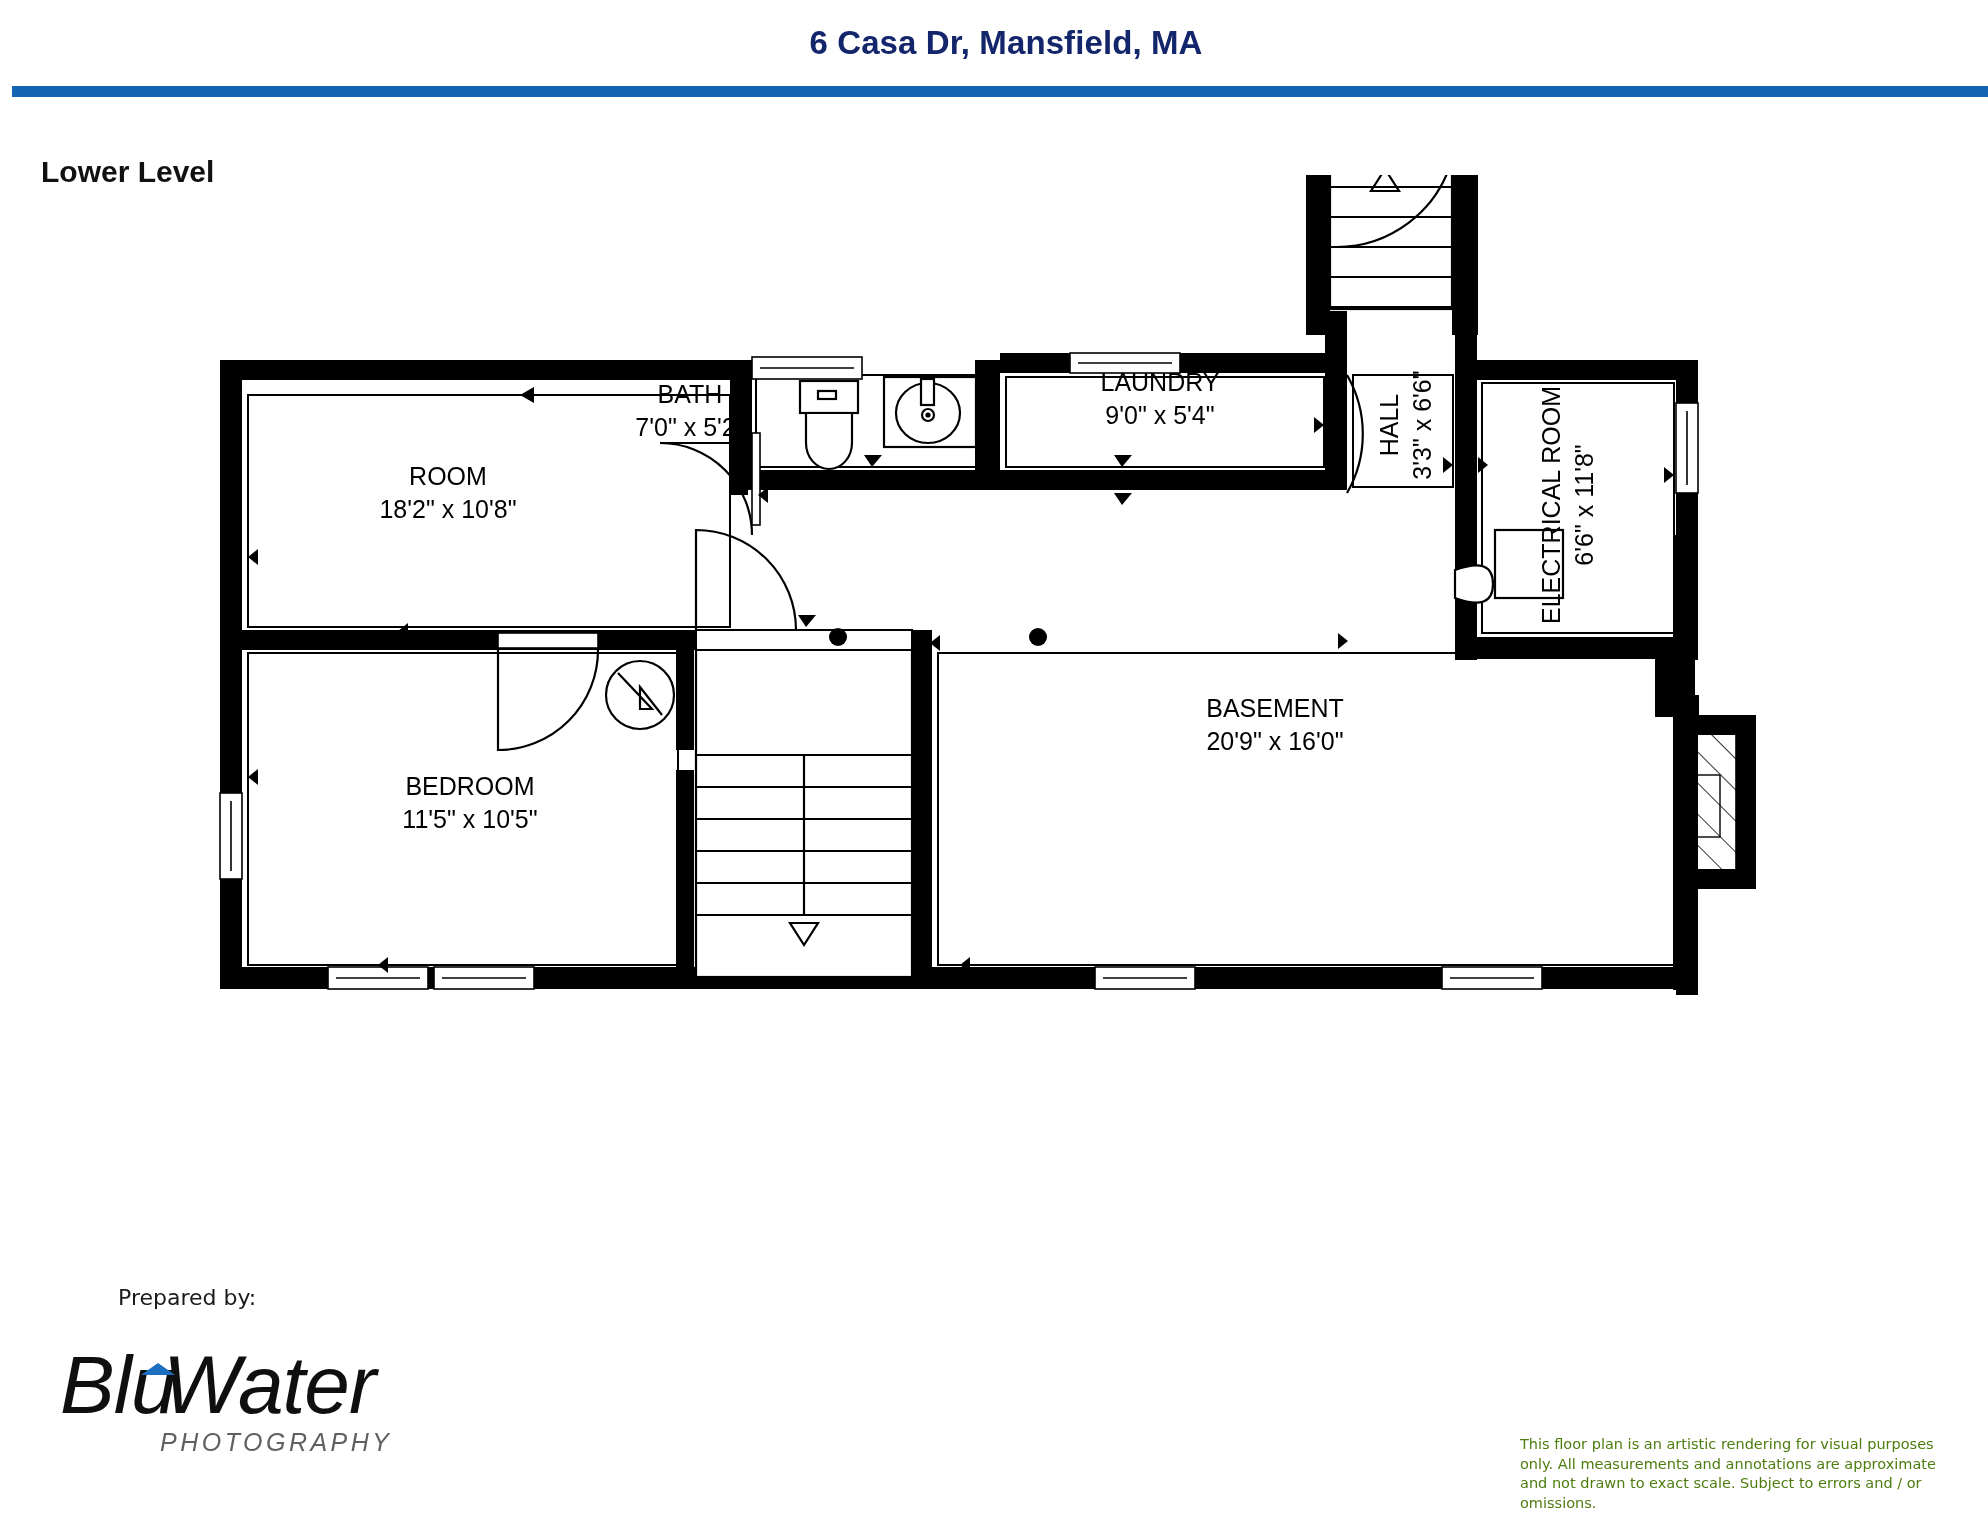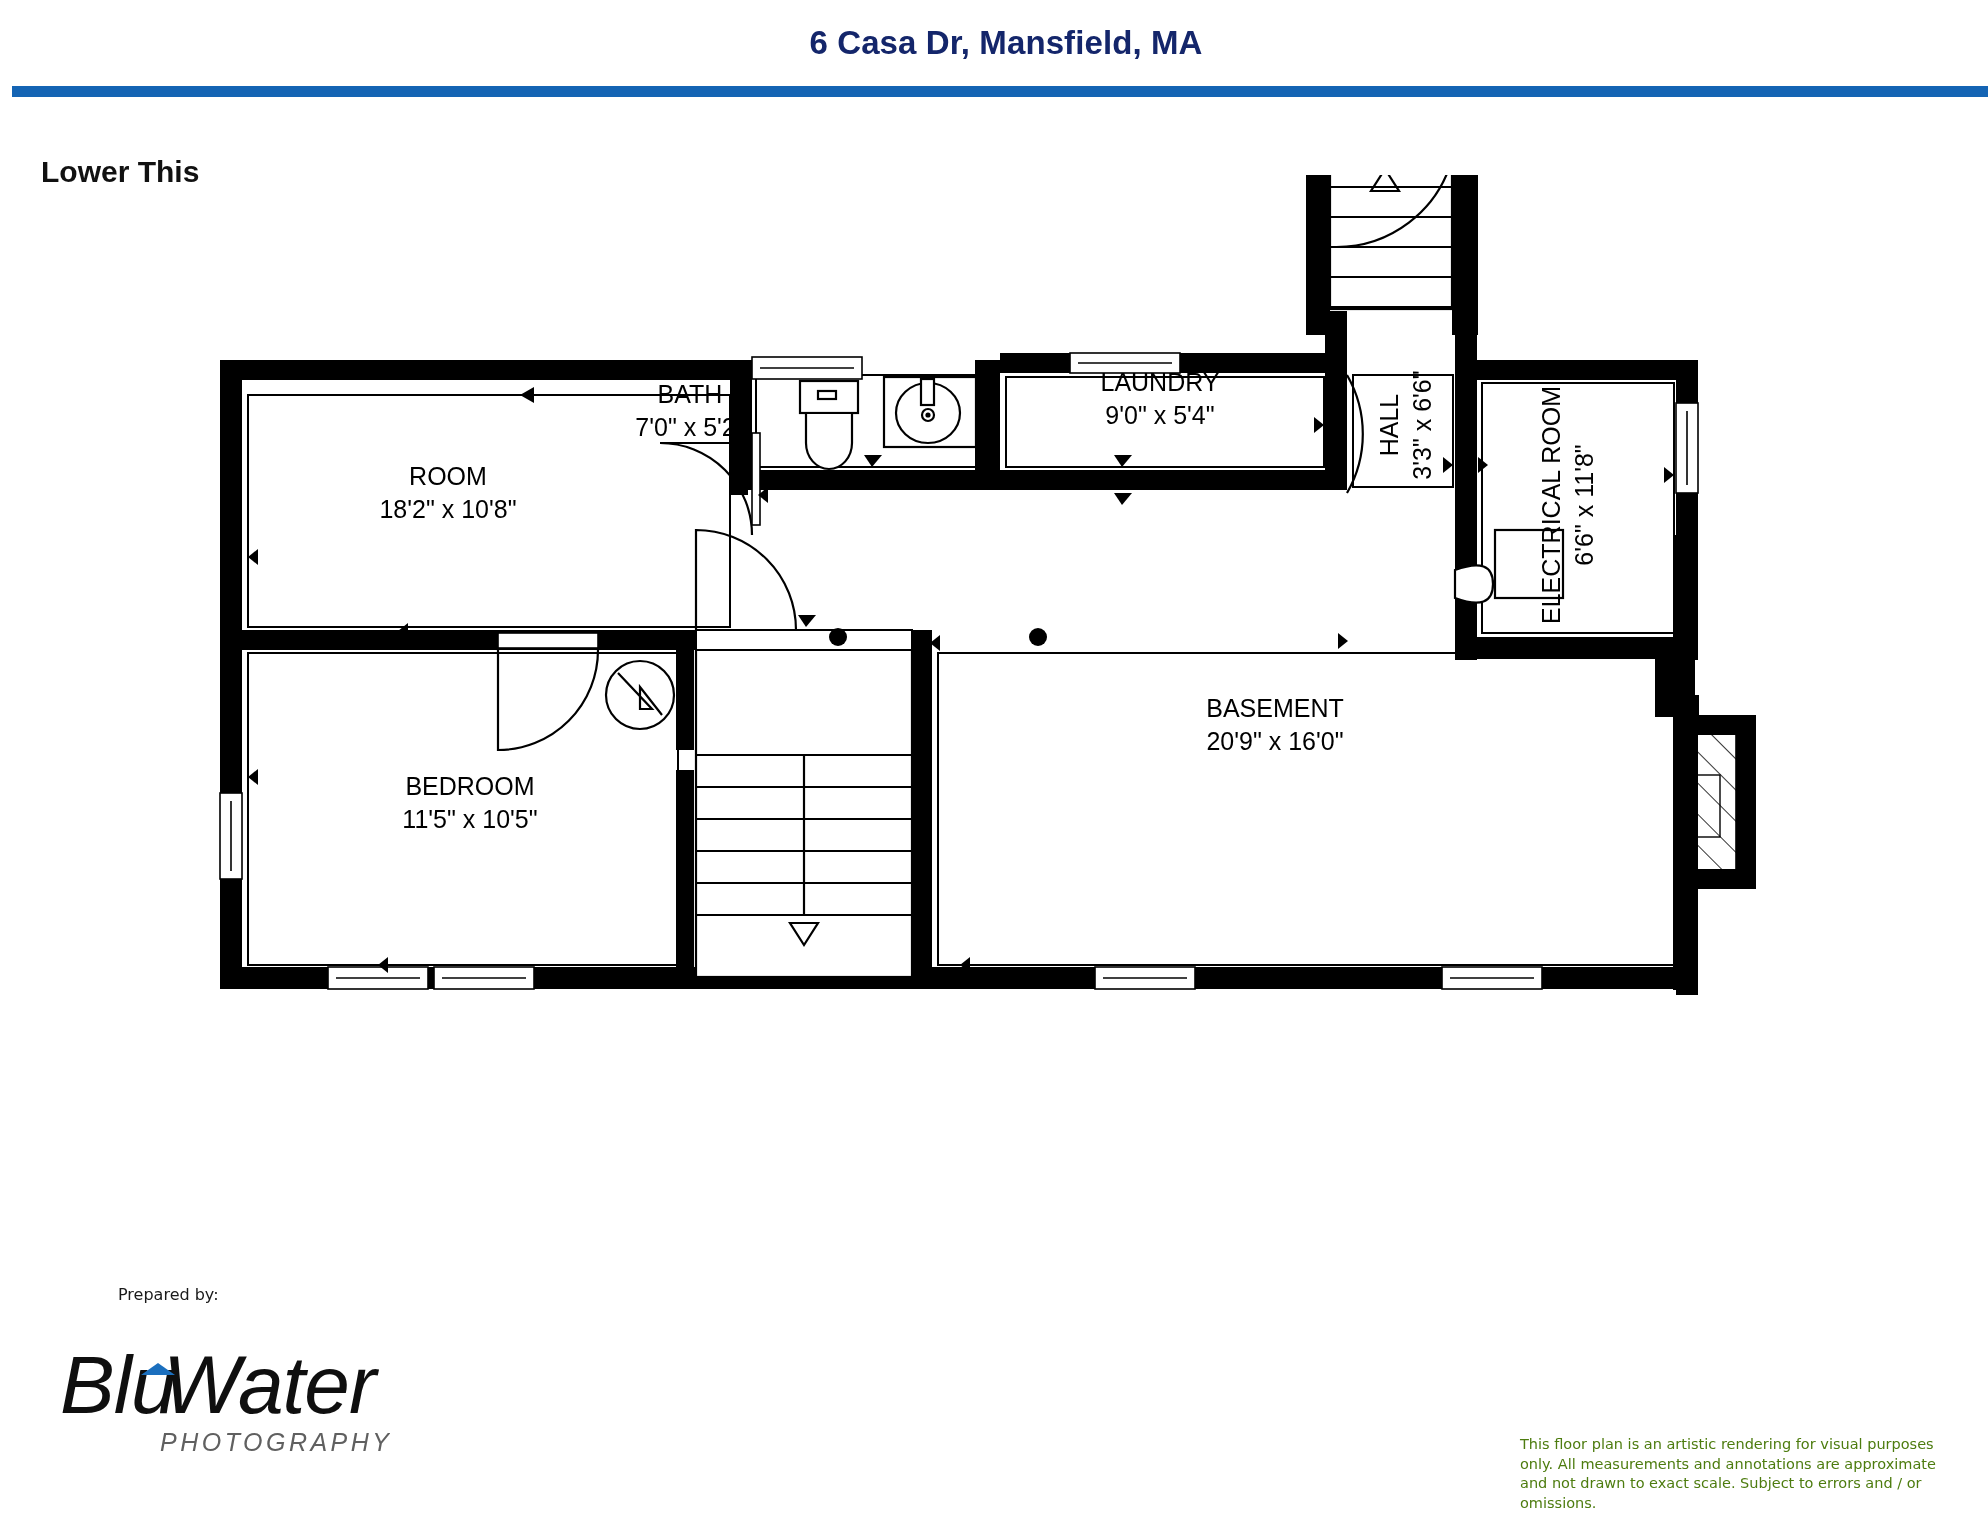--- a/index.html
+++ b/index.html
@@ -57,21 +57,21 @@
     left: 0; top: 175px;
     width: 1988px;
     height: 1090px;
   }
   #plan-svg { display: block; }
 
   
   #prepared-by {
     position: absolute;
     left: 118px; top: 1285px;
-    font-size: 16px;
+    font-size: 22px;
     color: #1a1a1a;
     font-family: "DejaVu Sans", sans-serif;
   }
   #logo {
     position: absolute;
     left: 60px; top: 1335px;
     width: 330px;
     height: 130px;
     font-style: italic;
   }
@@ -91,21 +91,21 @@
   .rm-dim   { font-size: 25px; font-family: "Liberation Sans", sans-serif; fill:#000; }
 </style>
 </head>
 <body>
 
 <div id="header">
   <div id="page-title">6 Casa Dr, Mansfield, MA</div>
   <div id="header-rule"></div>
 </div>
 
-<div id="level-heading">Lower This</div>
+<div id="level-heading">Lower Level</div>
 
 <div id="plan-wrap">
 <svg id="plan-svg" width="1988" height="1090" viewBox="0 0 1988 1090" xmlns="http://www.w3.org/2000/svg">
 
   <defs>
     <pattern id="hatch" width="22" height="22" patternTransform="rotate(-45)" patternUnits="userSpaceOnUse">
       <line x1="0" y1="0" x2="0" y2="22" stroke="#000" stroke-width="1.6"></line>
     </pattern>
   </defs>
 

